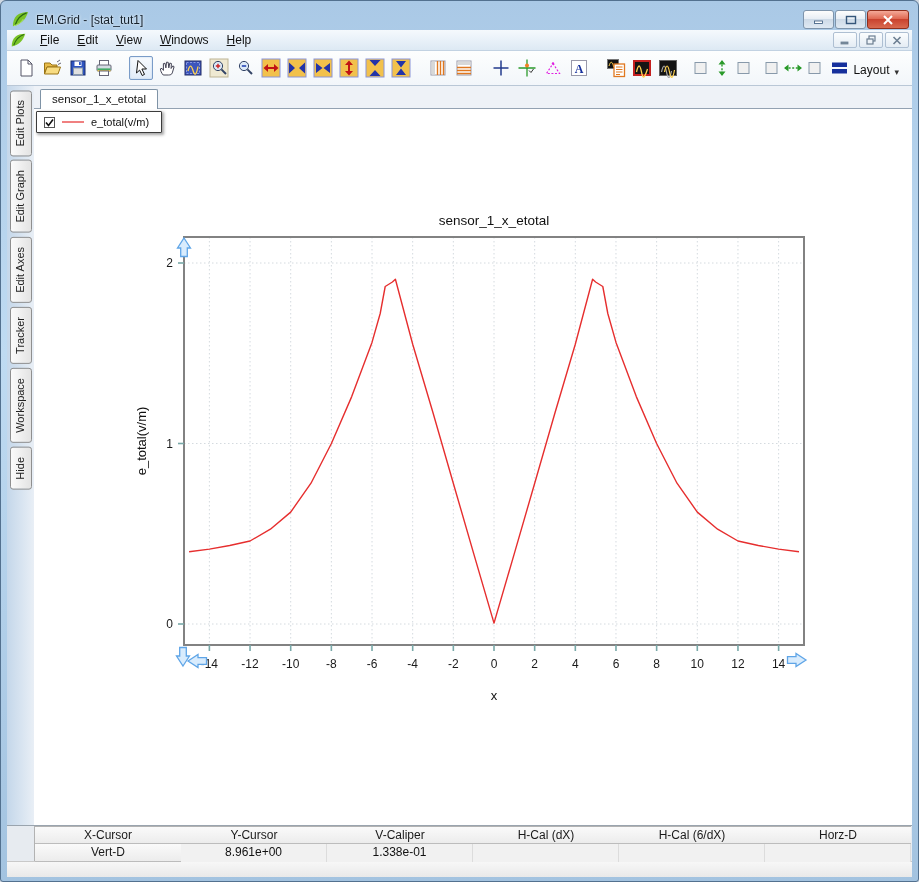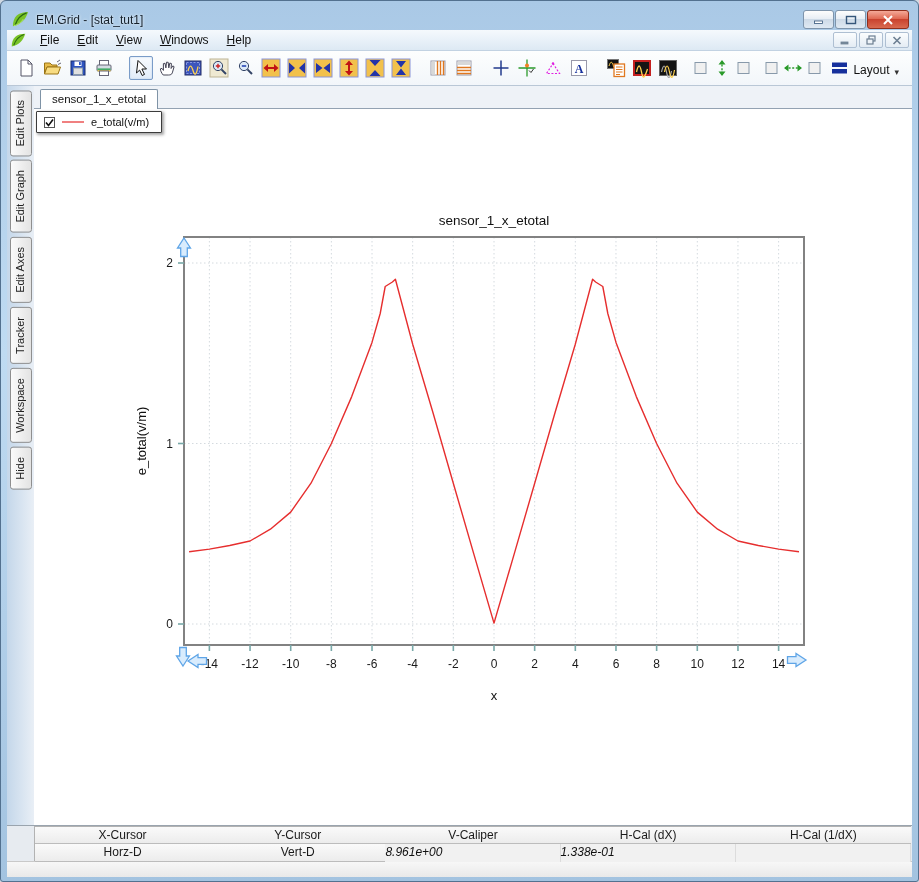--- a/index.html
+++ b/index.html
@@ -65,26 +65,26 @@
     background:#fff; border:1px solid #3c3c3c; border-radius:1px;
     box-shadow:1.5px 1.5px 3px rgba(60,60,60,.45);
     display:flex; align-items:center; gap:7px; padding:4px 12px 4px 7px; font-size:11px; color:#111; }
   .checkbox{ width:11px; height:11px; border:1px solid #555; background:#fff;
     display:flex; align-items:center; justify-content:center; }
   .legend-line{ width:22px; height:0; border-top:2px solid #f08080; }
 
   
   .cursor-panel{ height:36px; background:#e7ebf0; border-top:1px solid #9aa4ae; display:flex; }
   .cursor-spacer{ width:27px; }
-  .cursor-table{ flex:1; display:grid; grid-template-columns:repeat(5,1fr);
+  .cursor-table{ flex:1; display:grid; grid-template-columns:repeat(6,1fr);
     grid-template-rows:17px 18px; border:1px solid #b2b2b2; border-right:none; margin-right:1px; background:#fef9c3; }
   .ct-h{ font-size:12px; color:#1a1a1a; text-align:center; line-height:16px;
     background:linear-gradient(#fafafa,#ececec); border-bottom:1px solid #bcbcbc; }
-  .ct-v{ font-size:12px; color:#111; text-align:left; line-height:17px;
-    background:#f1f1f1; border-right:1px solid #dcdcdc;font-style:italic; }
+  .ct-v{ font-size:12px; color:#111; text-align:center; line-height:17px;
+    background:#f1f1f1; border-right:1px solid #dcdcdc; }
 
   
   .statusbar{ height:16px; background:linear-gradient(#f7f7f7,#e9e9e9); border-top:1px solid #c9c9c9; }
 </style>
 </head>
 <body>
 
 <div class="window">
 
   <div class="titlebar">
@@ -433,21 +433,21 @@
     </div>
   </div>
 
   <div class="cursor-panel">
     <div class="cursor-spacer"></div>
     <div class="cursor-table" id="cursor-table">
         <div class="ct-h">X-Cursor</div>
         <div class="ct-h">Y-Cursor</div>
         <div class="ct-h">V-Caliper</div>
         <div class="ct-h">H-Cal (dX)</div>
-        <div class="ct-h">H-Cal (1/dX)</div>
+        <div class="ct-h">H-Cal (6/dX)</div>
         <div class="ct-h">Horz-D</div>
         <div class="ct-h">Vert-D</div>
         <div class="ct-v">8.961e+00</div>
         <div class="ct-v">1.338e-01</div>
         <div class="ct-v"></div>
         <div class="ct-v"></div>
         <div class="ct-v"></div>
         <div class="ct-v"></div>
         <div class="ct-v"></div>
       </div>

